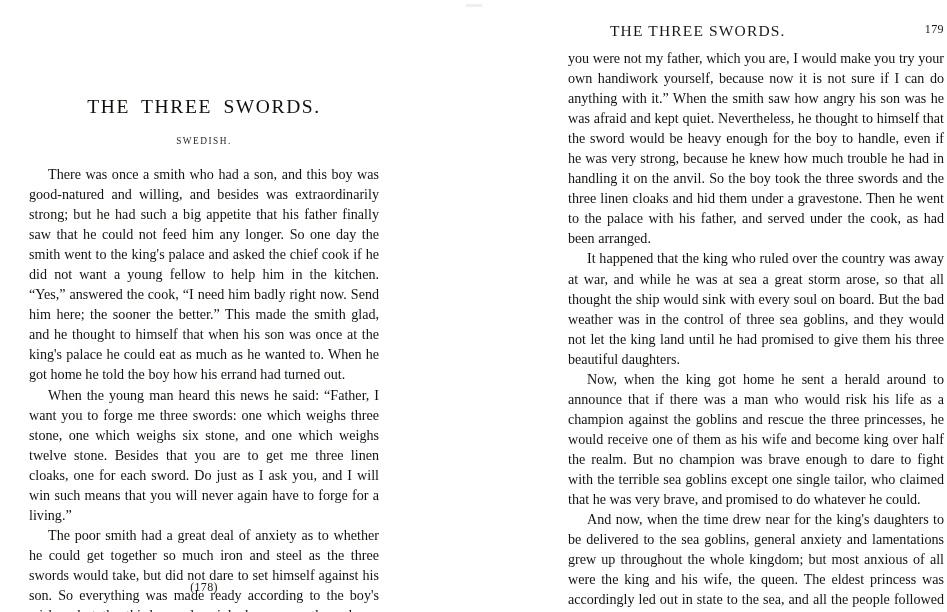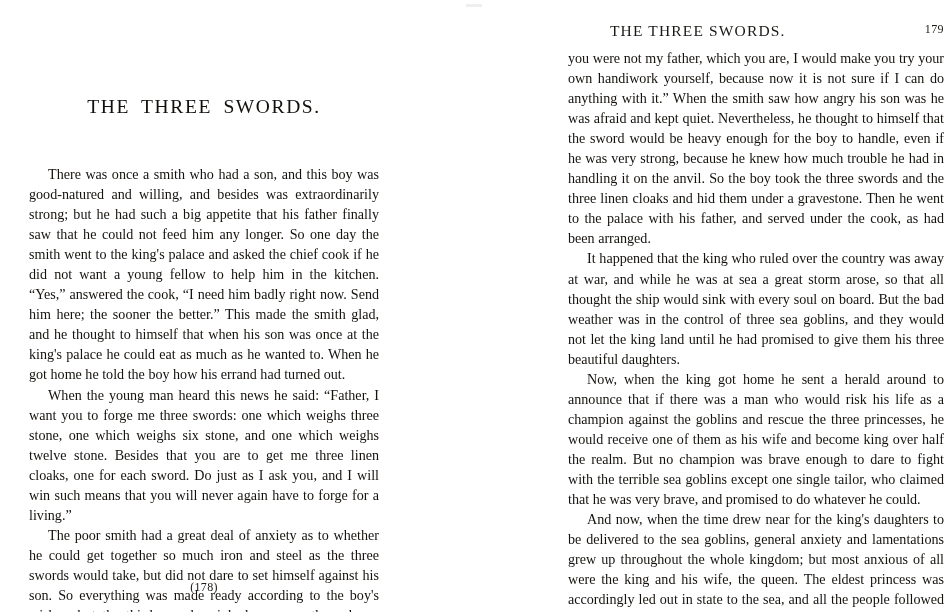--- a/index.html
+++ b/index.html
@@ -132,20 +132,21 @@
 
   <div class="running-head">
     <span class="rh-title">THE THREE SWORDS.</span>
     <span class="rh-folio">179</span>
   </div>
 
   <div class="col col-left">
 
     <div class="chapter-title">THE  THREE  SWORDS.</div>
 
+    <div class="chapter-origin">SWEDISH.</div>
 
     <div class="body-block">
       <p>There was once a smith who had a son, and this boy was good-natured and willing, and besides was extraordinarily strong; but he had such a big appetite that his father finally saw that he could not feed him any longer.  So one day the smith went to the king's palace and asked the chief cook if he did not want a young fellow to help him in the kitchen.  “Yes,” answered the cook, “I need him badly right now.  Send him here; the sooner the better.”  This made the smith glad, and he thought to himself that when his son was once at the king's palace he could eat as much as he wanted to.  When he got home he told the boy how his errand had turned out.</p>
       <p>When the young man heard this news he said: “Father, I want you to forge me three swords: one which weighs three stone, one which weighs six stone, and one which weighs twelve stone.   Besides that you are to get me three linen cloaks, one for each sword.  Do just as I ask you, and I will win such means that you will never again have to forge for a living.”</p>
       <p>The poor smith had a great deal of anxiety as to whether he could get together so much iron and steel as the three swords would take, but did not dare to set himself against his son.  So everything was made ready according to the boy's wishes, but the third sword weighed no more than eleven stone, because one stone was melted away in the furnace.   At this the young man was angry, and said: “If</p>
     </div>
 
     <div class="folio-bottom">(178)</div>
   </div>
 

